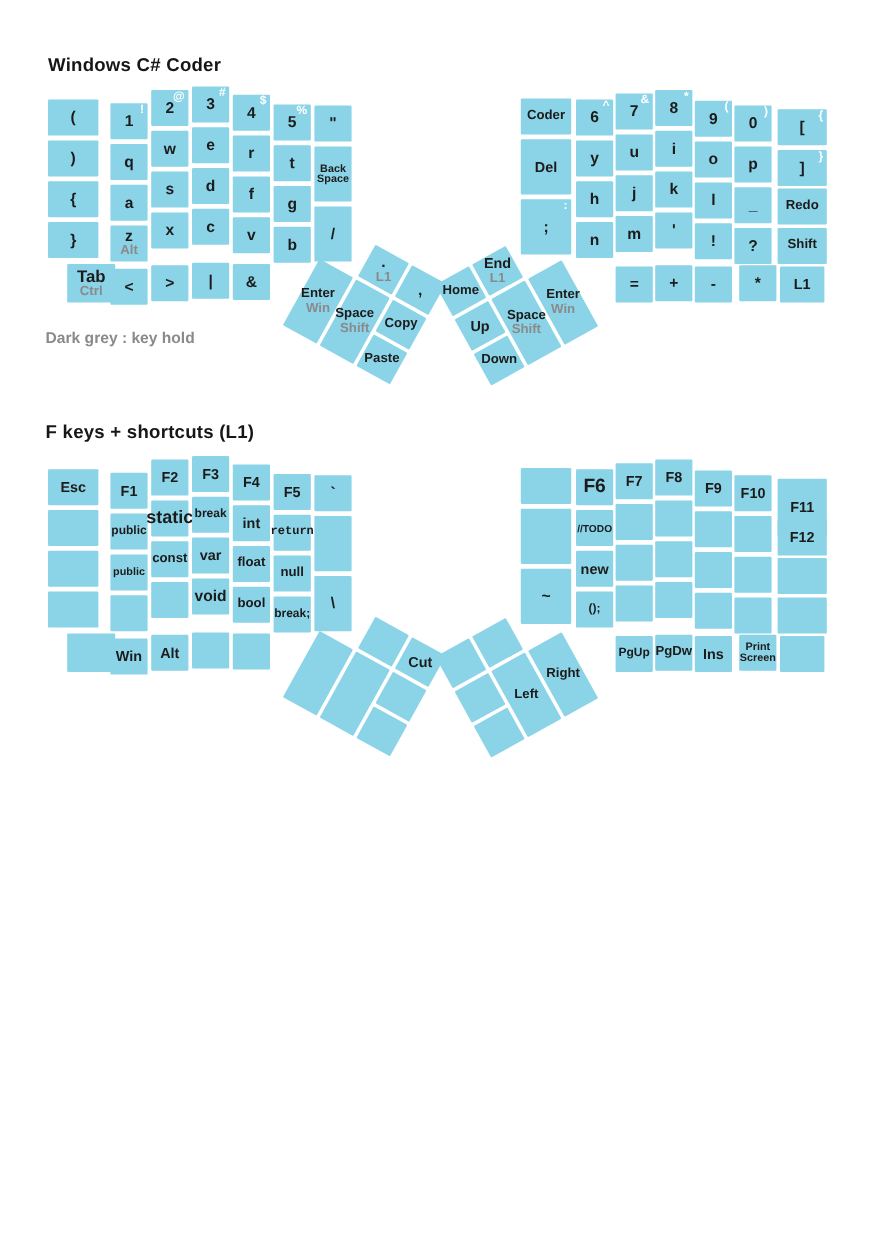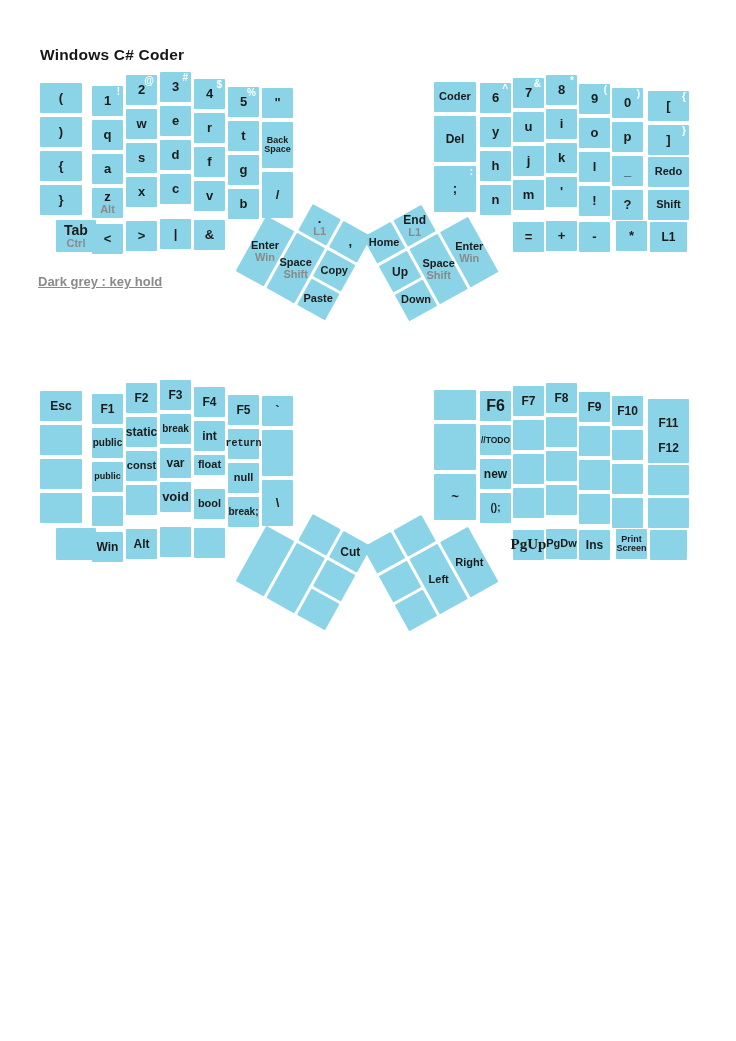--- a/index.html
+++ b/index.html
@@ -15,21 +15,22 @@
   .lbl.wrap{white-space:normal;}
   .hold{display:block;color:var(--hold,#8a8a8a);font-size:11px;line-height:1.05;}
   .sup{position:absolute;top:1px;right:3px;color:var(--sup,#ffffff);font-size:10px;line-height:1;}
   .cluster{position:absolute;width:104px;height:98px;}
 </style>
 </head>
 <body>
 
 <div class="page" id="board" style="--key: #8bd4e8; --hold: #8a8a8a; --sup: #ffffff; --txt: #1b1b1b;">
   <div class="title" style="left:40px;top:46px;">Windows C# Coder</div>
-  <div class="legend" style="left:38px;top:274px;text-decoration:underline;">Dark grey : key hold</div>
+  <div class="legend" style="left:38px;top:274px;">Dark grey : key hold</div>
+  <div class="title" style="left:38px;top:352px;">F keys + shortcuts (L1)</div>
 <div class="key" style="left: 40px; top: 83px; width: 42px; height: 30px;">
       <div class="kinner">
         <span class="lbl" style="font-size: 13px;">(</span>
       </div>
     </div>
     <div class="key" style="left: 92px; top: 86px; width: 31px; height: 30px;">
       <div class="kinner">
         <span class="lbl" style="font-size: 13px;">1</span>
       </div>
       <span class="sup">!</span>
@@ -466,21 +467,21 @@
     <div class="key" style="left: 40px; top: 425px; width: 42px; height: 30px;">
       <div class="kinner"></div>
     </div>
     <div class="key" style="left: 92px; top: 428px; width: 31px; height: 30px;">
       <div class="kinner">
         <span class="lbl" style="font-size: 10px;">public</span>
       </div>
     </div>
     <div class="key" style="left: 126px; top: 417px; width: 31px; height: 30px;">
       <div class="kinner">
-        <span class="lbl" style="font-size: 12px;">static</span>
+        <span class="lbl" style="font-size: 15px;">static</span>
       </div>
     </div>
     <div class="key" style="left: 160px; top: 414px; width: 31px; height: 30px;">
       <div class="kinner">
         <span class="lbl" style="font-size: 10px;">break</span>
       </div>
     </div>
     <div class="key" style="left: 194px; top: 421px; width: 31px; height: 30px;">
       <div class="kinner">
         <span class="lbl" style="font-size: 12px;">int</span>
@@ -505,21 +506,21 @@
     <div class="key" style="left: 126px; top: 451px; width: 31px; height: 30px;">
       <div class="kinner">
         <span class="lbl" style="font-size: 11px;">const</span>
       </div>
     </div>
     <div class="key" style="left: 160px; top: 448px; width: 31px; height: 30px;">
       <div class="kinner">
         <span class="lbl" style="font-size: 12px;">var</span>
       </div>
     </div>
-    <div class="key" style="left: 194px; top: 455px; width: 31px; height: 20px;">
+    <div class="key" style="left: 194px; top: 455px; width: 31px; height: 30px;">
       <div class="kinner">
         <span class="lbl" style="font-size: 11px;">float</span>
       </div>
     </div>
     <div class="key" style="left: 228px; top: 463px; width: 31px; height: 30px;">
       <div class="kinner">
         <span class="lbl" style="font-size: 11px;">null</span>
       </div>
     </div>
     <div class="key" style="left: 262px; top: 480px; width: 31px; height: 46px;">
@@ -668,21 +669,21 @@
       <div class="kinner"></div>
     </div>
     <div class="key" style="left: 612px; top: 498px; width: 31px; height: 30px;">
       <div class="kinner"></div>
     </div>
     <div class="key" style="left: 648px; top: 498px; width: 41px; height: 30px;">
       <div class="kinner"></div>
     </div>
     <div class="key" style="left: 513px; top: 530px; width: 31px; height: 30px;">
       <div class="kinner">
-        <span class="lbl" style="font-size: 15px; font-family: Liberation Serif, serif;">PgUp</span>
+        <span class="lbl" style="font-size: 10px;">PgUp</span>
       </div>
     </div>
     <div class="key" style="left: 546px; top: 529px; width: 31px; height: 30px;">
       <div class="kinner">
         <span class="lbl" style="font-size: 11px;">PgDw</span>
       </div>
     </div>
     <div class="key" style="left: 579px; top: 530px; width: 31px; height: 30px;">
       <div class="kinner">
         <span class="lbl" style="font-size: 12px;">Ins</span>

